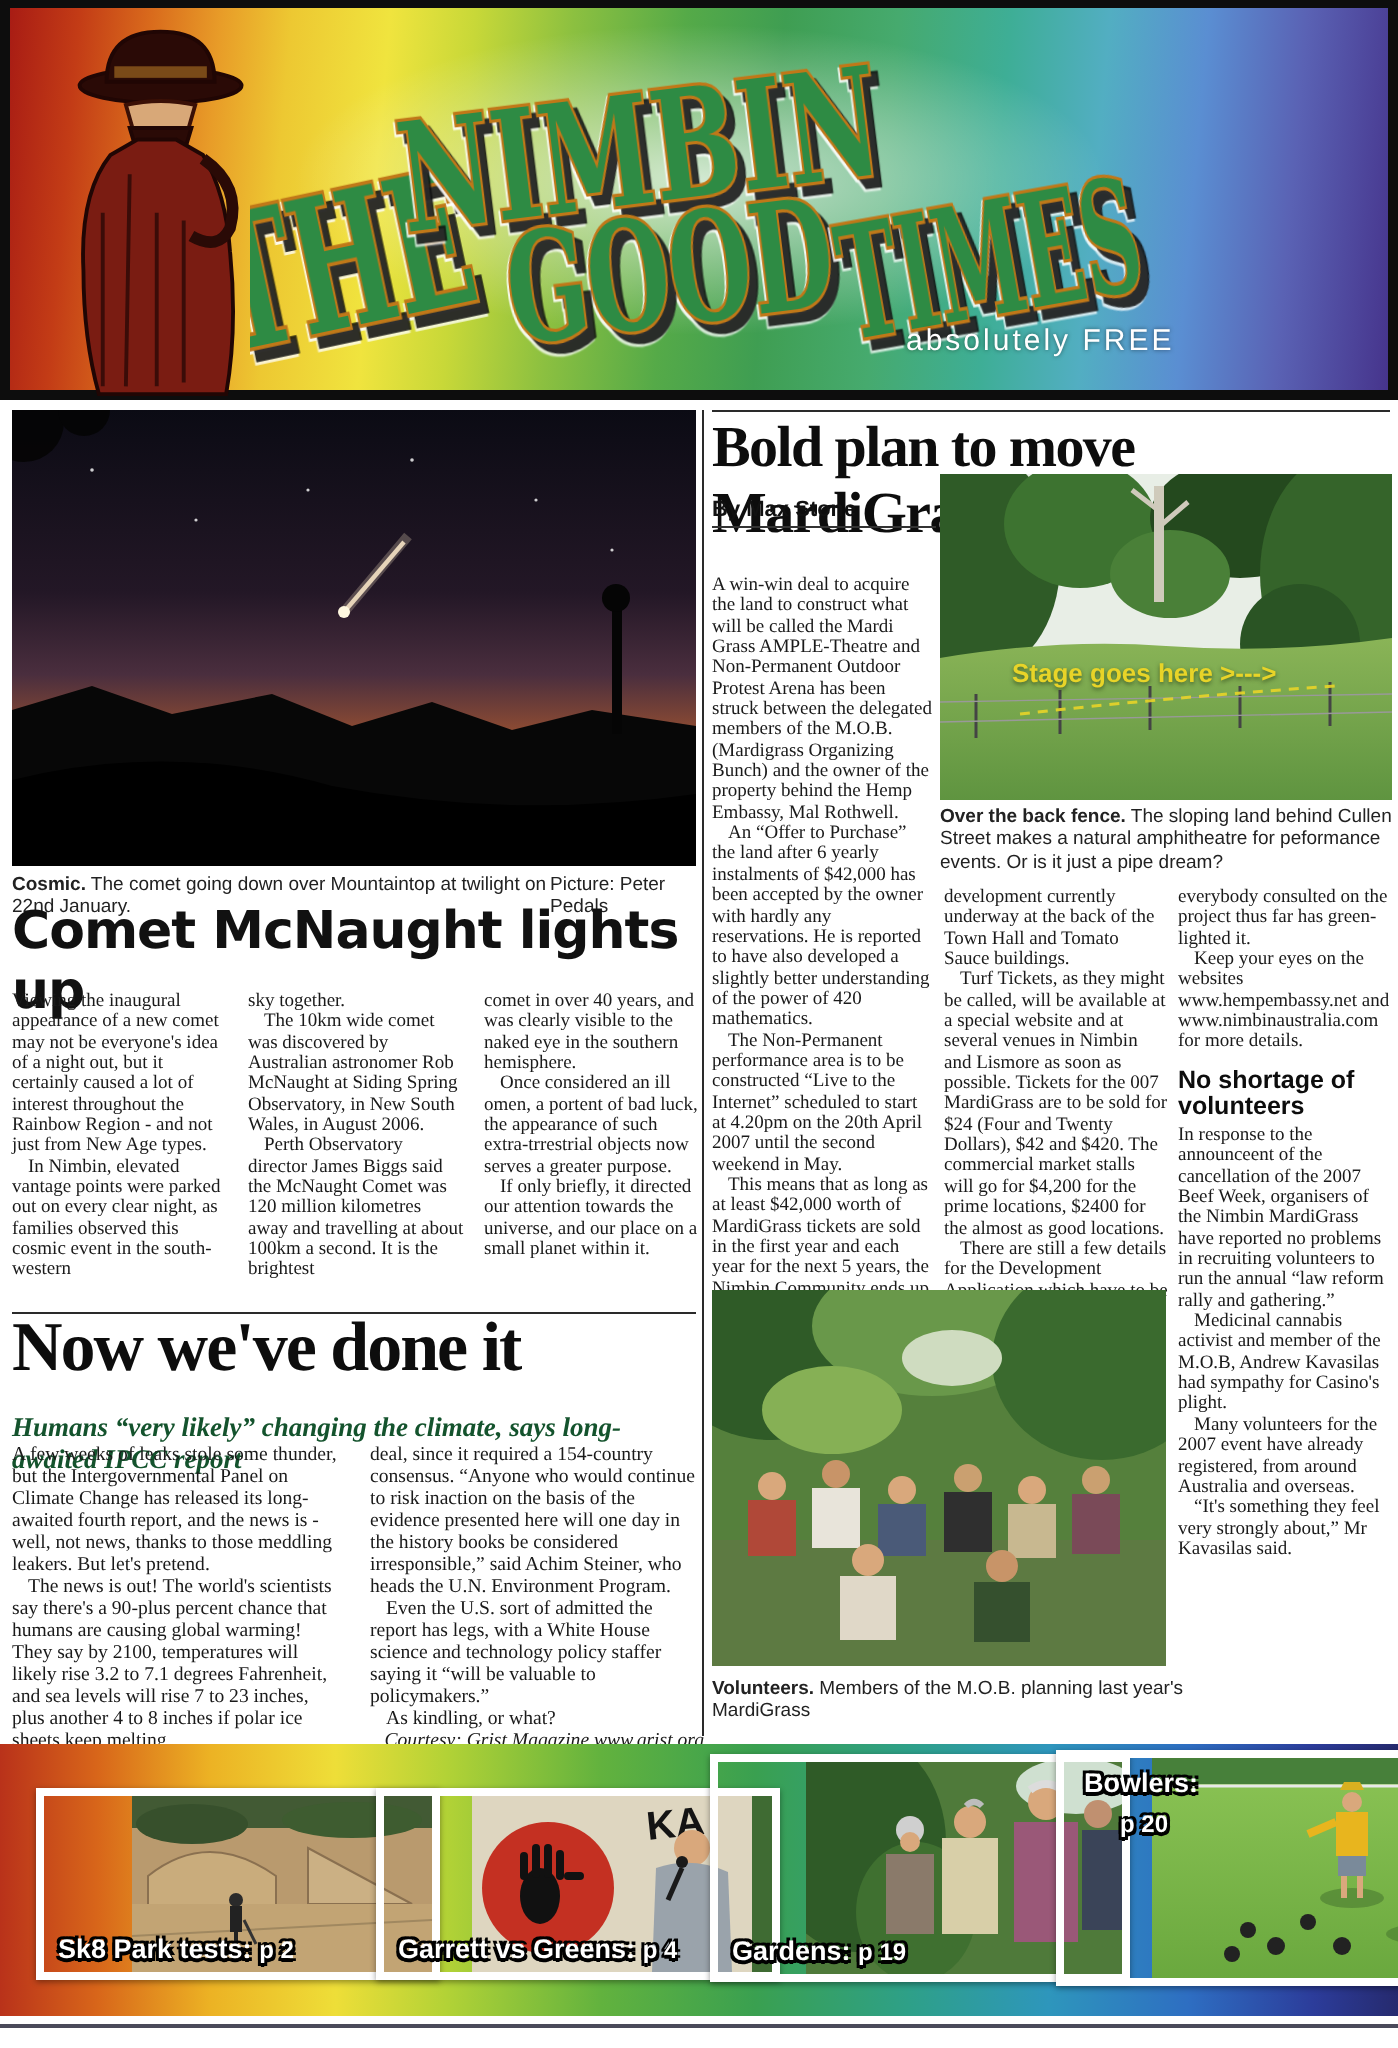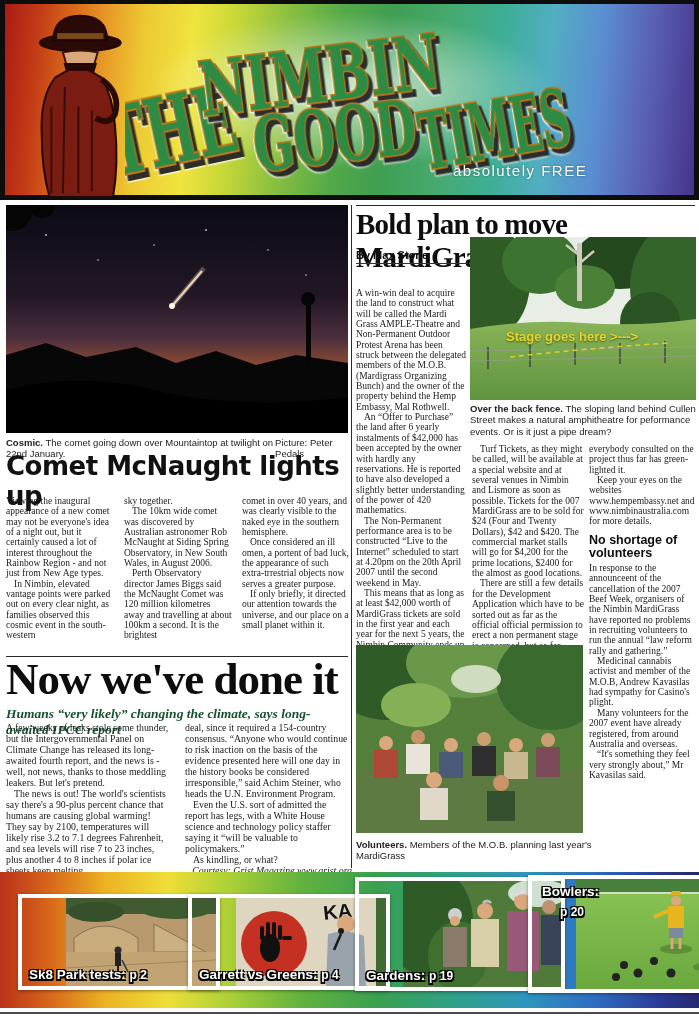--- a/index.html
+++ b/index.html
@@ -59,21 +59,21 @@
     font-size:26px;letter-spacing:-0.5px;color:#111;}
   .bcol-wrap{display:flex;}
   .comet-cols{position:absolute;left:6px;top:496px;width:344px;gap:10px;}
   .bcol{font-size:9.5px;line-height:1.09;}
   .comet-cols .bcol{width:108px;}
   .bcol p{margin:0;}
   .bcol p.ind{text-indent:8px;}
 
   
   .ipcc-headline{position:absolute;left:6px;top:656px;width:345px;font-family:"Liberation Serif",serif;font-weight:bold;
-    font-size:45px;letter-spacing:-1px;color:#0d0d0d;line-height:1.04;}
+    font-size:35px;letter-spacing:-1px;color:#0d0d0d;line-height:1.04;}
   .ipcc-subhead{position:absolute;left:6px;top:706px;width:345px;font-style:italic;font-weight:bold;font-size:13.5px;color:#14532d;}
   .ipcc-cols{position:absolute;left:6px;top:723px;width:347px;gap:12px;}
   .ipcc-cols .bcol{width:167px;font-size:9.8px;line-height:1.12;}
   .ipcc-credit{font-style:italic;text-align:right;margin-top:1px;}
 
   
   .mardi-headline{position:absolute;left:356px;top:208px;width:340px;font-family:"Liberation Serif",serif;font-weight:bold;
     font-size:29px;letter-spacing:-0.8px;color:#0d0d0d;}
   .byline{position:absolute;left:356px;top:249px;font-family:"Liberation Sans",sans-serif;font-weight:bold;font-size:11px;color:#111;}
   .byline-rule{position:absolute;left:356px;top:263px;width:112px;border-top:1px solid #333;}
@@ -261,20 +261,21 @@
   <b>Over the back fence.</b><span> The sloping land behind Cullen Street makes a natural amphitheatre for peformance events. Or is it just a pipe dream?</span>
 </div>
 
 <div class="mardi-col1 bcol">
   <p>A win-win deal to acquire the land to construct what will be called the Mardi Grass AMPLE-Theatre and Non-Permanent Outdoor Protest Arena has been struck between the delegated members of the M.O.B. (Mardigrass Organizing Bunch) and the owner of the property behind the Hemp Embassy, Mal Rothwell.</p>
   <p class="ind">An “Offer to Purchase” the land after 6 yearly instalments of $42,000 has been accepted by the owner with hardly any reservations. He is reported to have also developed a slightly better understanding of the power of 420 mathematics.</p>
   <p class="ind">The Non-Permanent performance area is to be constructed “Live to the Internet” scheduled to start at 4.20pm on the 20th April 2007 until the second weekend in May.</p>
   <p class="ind">This means that as long as at least $42,000 worth of MardiGrass tickets are sold in the first year and each year for the next 5 years, the Nimbin Community ends up with a terraformed outdoor entertainment venue that will dovetail perfectly with the present infrastructure and the</p>
 </div>
 <div class="mardi-col2 bcol">
+  <p>development currently underway at the back of the Town Hall and Tomato Sauce buildings.</p>
   <p class="ind">Turf Tickets, as they might be called, will be available at a special website and at several venues in Nimbin and Lismore as soon as possible. Tickets for the 007 MardiGrass are to be sold for $24 (Four and Twenty Dollars), $42 and $420. The commercial market stalls will go for $4,200 for the prime locations, $2400 for the almost as good locations.</p>
   <p class="ind">There are still a few details for the Development Application which have to be sorted out as far as the official official permission to erect a non permanent stage is concerned, but so far,</p>
 </div>
 <div class="mardi-col3 bcol">
   <p>everybody consulted on the project thus far has green-lighted it.</p>
   <p class="ind">Keep your eyes on the websites www.hempembassy.net and www.nimbinaustralia.com for more details.</p>
   <div class="sub2">No shortage of volunteers</div>
   <p>In response to the announceent of the cancellation of the 2007 Beef Week, organisers of the Nimbin MardiGrass have reported no problems in recruiting volunteers to run the annual “law reform rally and gathering.”</p>
   <p class="ind">Medicinal cannabis activist and member of the M.O.B, Andrew Kavasilas had sympathy for Casino's plight.</p>
   <p class="ind">Many volunteers for the 2007 event have already registered, from around Australia and overseas.</p>

